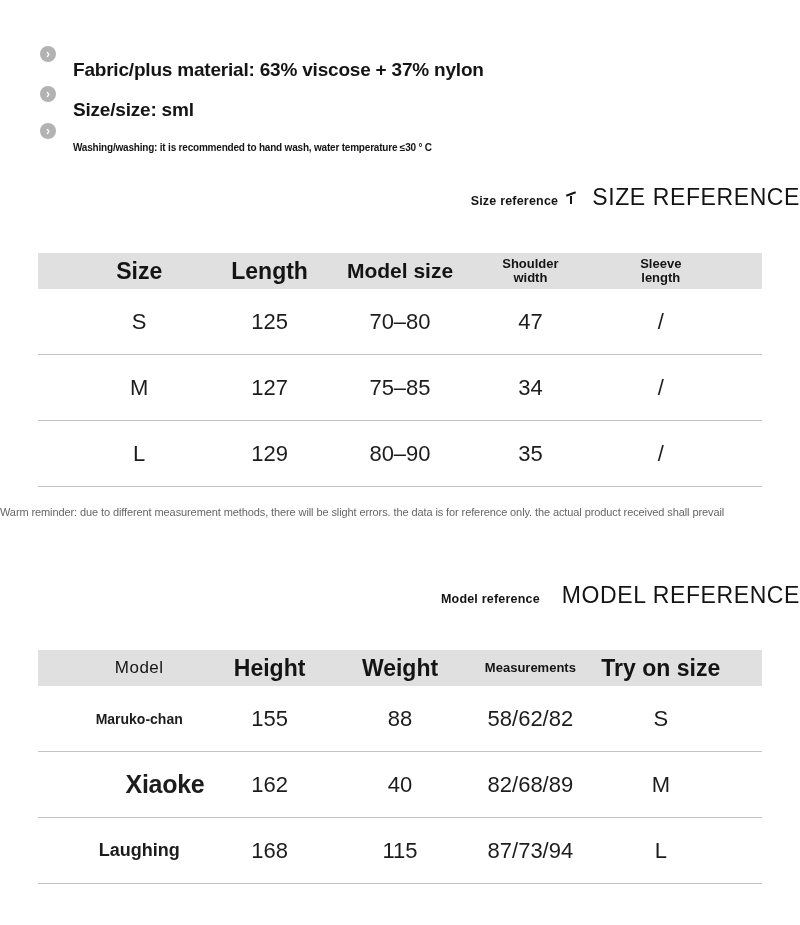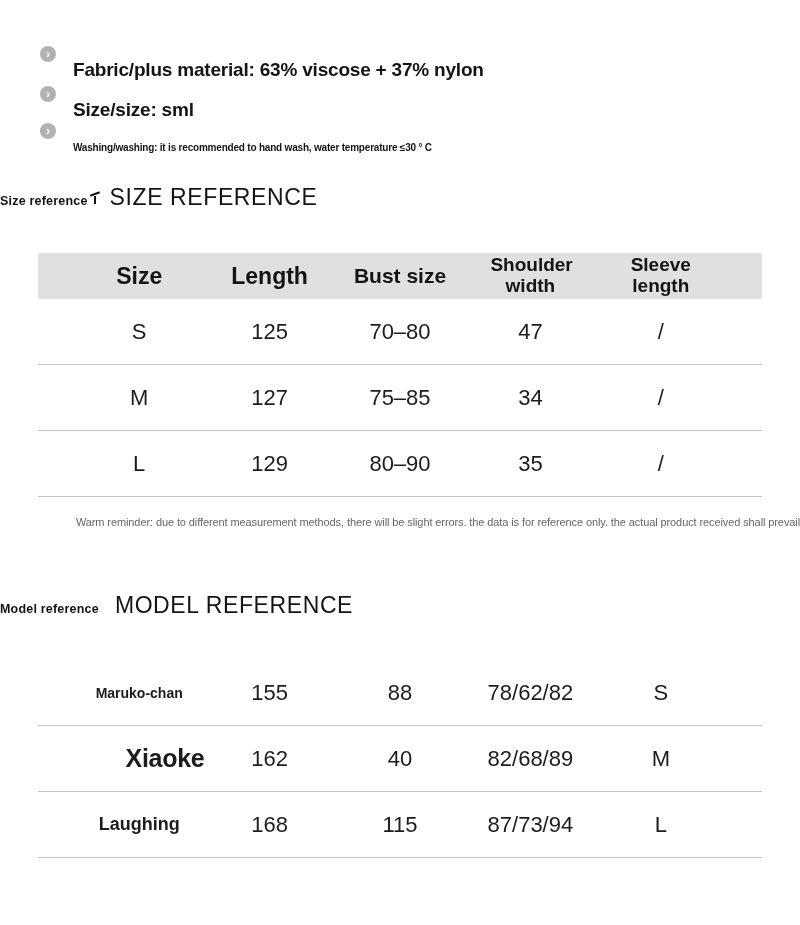--- a/index.html
+++ b/index.html
@@ -42,23 +42,23 @@
     font-weight: bold;
     line-height: 1;
     padding-bottom: 1px;
   }
   .bullet-text { font-weight: bold; font-size: 19px; letter-spacing: -0.2px; margin-top: 32px; }
   .bullet-row:nth-child(3) .bullet-text { font-size: 10px; }
 
   
   .section-heading {
     display: flex;
-    justify-content: flex-start;
+    justify-content: flex-end;
     align-items: baseline;
-    gap: 16px;
+    gap: 22px;
   }
   .heading-size { margin-top: 42px; }
   .heading-model { margin-top: 64px; }
   .subtitle { font-size: 12.5px; font-weight: bold; letter-spacing: 0.2px; }
   .big-title { font-size: 23px; font-weight: normal; letter-spacing: 0.6px; }
   .artifact-mark {
     position: relative;
     width: 10px; height: 16px;
     margin-left: -14px;
     margin-right: -6px;
@@ -84,37 +84,37 @@
   .data-table { margin: 0 38px; width: 724px; }
   .table-size { margin-top: 42px; }
   .table-model { margin-top: 41px; }
   .t-header, .t-row {
     display: grid;
     grid-template-columns: repeat(5, 1fr);
     align-items: center;
     padding: 0 36px;
     text-align: center;
   }
-  .t-header { background: #e0e0e0; height: 46px; }
+  .t-header { background: #e0e0e0; height: 36px; }
   .t-row { height: 66px; border-bottom: 1px solid #c4c4c4; }
   .hcell { font-weight: bold; font-size: 23px; line-height: 1.08; }
   .hcell.h-mid { font-size: 21px; }
-  .hcell.h-small { font-size: 19px; }
+  .hcell.h-small { font-size: 13px; }
   .hcell.h-small .wrap { display: inline-block; max-width: 80px; }
   .hcell.h-model { font-weight: normal; font-size: 17px; letter-spacing: 0.5px; }
   .hcell.h-meas { font-size: 13px; }
   .cell { font-weight: normal; font-size: 22px; color: #1c1c1c; letter-spacing: 0px; }
   .cell.name-s  { font-weight: bold; font-size: 14px; }
   .cell.name-m  { font-weight: bold; font-size: 25px; letter-spacing: -0.3px; text-align: right; }
   .cell.name-l  { font-weight: bold; font-size: 18px; }
 
   
   .note {
     margin-top: 19px;
-    text-align: right;
+    text-align: left;
     font-size: 11px;
     color: #666666;
     letter-spacing: -0.1px;
     font-family: "Liberation Sans", sans-serif;
   }
 </style>
 </head>
 <body>
 
 <div class="page">
@@ -137,21 +137,21 @@
   <div class="section-heading heading-size">
     <span class="subtitle">Size reference</span>
     <span class="artifact-mark"></span>
     <span class="big-title">SIZE REFERENCE</span>
   </div>
 
   <div class="data-table table-size">
     <div class="t-header">
       <div class="hcell">Size</div>
       <div class="hcell">Length</div>
-      <div class="hcell h-mid">Bust size</div>
+      <div class="hcell h-mid">Model size</div>
       <div class="hcell h-small"><span class="wrap">Shoulder width</span></div>
       <div class="hcell h-small"><span class="wrap">Sleeve length</span></div>
     </div>
     <div class="t-row">
       <div class="cell">S</div>
       <div class="cell">125</div>
       <div class="cell">70–80</div>
       <div class="cell">47</div>
       <div class="cell">/</div>
     </div>
@@ -172,25 +172,32 @@
   </div>
 
   <div class="note">Warm reminder: due to different measurement methods, there will be slight errors. the data is for reference only. the actual product received shall prevail</div>
 
   <div class="section-heading heading-model">
     <span class="subtitle">Model reference</span>
     <span class="big-title">MODEL REFERENCE</span>
   </div>
 
   <div class="data-table table-model">
+    <div class="t-header">
+      <div class="hcell h-model">Model</div>
+      <div class="hcell">Height</div>
+      <div class="hcell">Weight</div>
+      <div class="hcell h-meas">Measurements</div>
+      <div class="hcell">Try on size</div>
+    </div>
     <div class="t-row">
       <div class="cell name-s">Maruko-chan</div>
       <div class="cell">155</div>
       <div class="cell">88</div>
-      <div class="cell">78/62/82</div>
+      <div class="cell">58/62/82</div>
       <div class="cell">S</div>
     </div>
     <div class="t-row">
       <div class="cell name-m">Xiaoke</div>
       <div class="cell">162</div>
       <div class="cell">40</div>
       <div class="cell">82/68/89</div>
       <div class="cell">M</div>
     </div>
     <div class="t-row">

